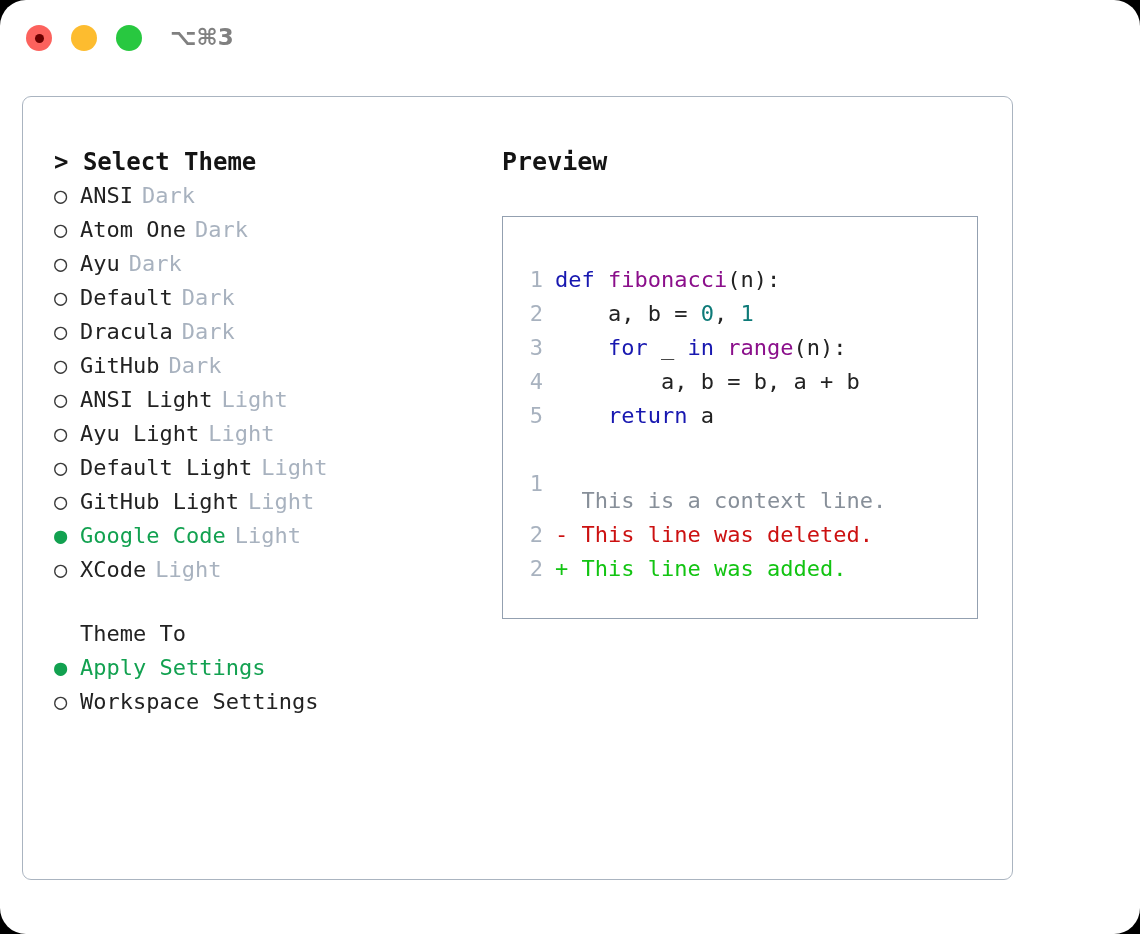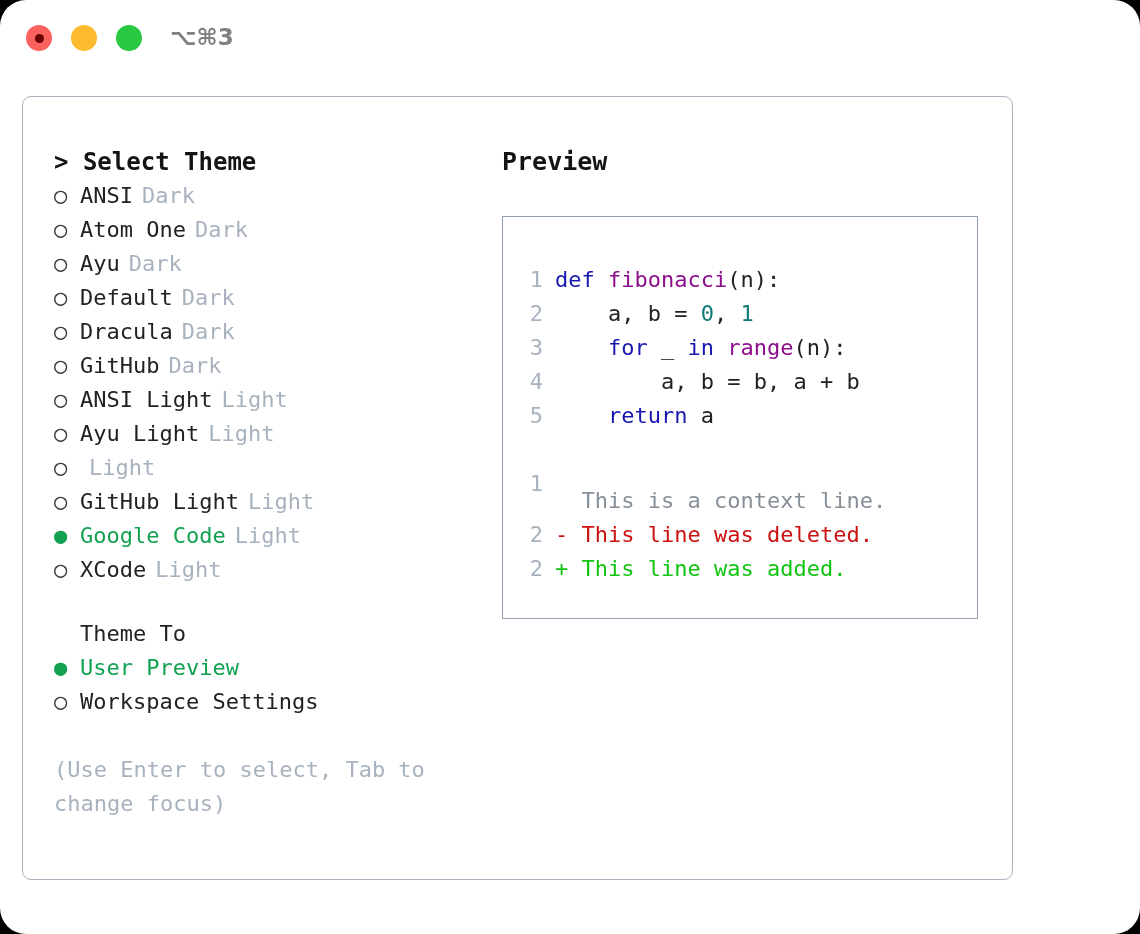--- a/index.html
+++ b/index.html
@@ -209,35 +209,34 @@
       <div class="section-title">&gt; Select Theme</div>
       <div class="theme-list" id="theme-list">
           <div class="opt-row"><span class="marker">○</span><span class="opt-label">ANSI</span><span class="opt-tag">Dark</span></div>
           <div class="opt-row"><span class="marker">○</span><span class="opt-label">Atom One</span><span class="opt-tag">Dark</span></div>
           <div class="opt-row"><span class="marker">○</span><span class="opt-label">Ayu</span><span class="opt-tag">Dark</span></div>
           <div class="opt-row"><span class="marker">○</span><span class="opt-label">Default</span><span class="opt-tag">Dark</span></div>
           <div class="opt-row"><span class="marker">○</span><span class="opt-label">Dracula</span><span class="opt-tag">Dark</span></div>
           <div class="opt-row"><span class="marker">○</span><span class="opt-label">GitHub</span><span class="opt-tag">Dark</span></div>
           <div class="opt-row"><span class="marker">○</span><span class="opt-label">ANSI Light</span><span class="opt-tag">Light</span></div>
           <div class="opt-row"><span class="marker">○</span><span class="opt-label">Ayu Light</span><span class="opt-tag">Light</span></div>
-          <div class="opt-row"><span class="marker">○</span><span class="opt-tag">Light</span></div>
+          <div class="opt-row"><span class="marker">○</span><span class="opt-label">Default Light</span><span class="opt-tag">Light</span></div>
           <div class="opt-row"><span class="marker">○</span><span class="opt-label">GitHub Light</span><span class="opt-tag">Light</span></div>
           <div class="opt-row selected"><span class="marker sel">●</span><span class="opt-label">Google Code</span><span class="opt-tag">Light</span></div>
           <div class="opt-row"><span class="marker">○</span><span class="opt-label">XCode</span><span class="opt-tag">Light</span></div>
         </div>
 
       <div class="apply-block">
         <div class="apply-heading">Theme To</div>
         <div id="apply-list">
-            <div class="opt-row selected"><span class="marker sel">●</span><span class="opt-label">User Preview</span></div>
+            <div class="opt-row selected"><span class="marker sel">●</span><span class="opt-label">Apply Settings</span></div>
             <div class="opt-row"><span class="marker">○</span><span class="opt-label">Workspace Settings</span></div>
           </div>
       </div>
 
-      <div class="hint">(Use Enter to select, Tab to change focus)</div>
     </div>
 
     <div class="right-col">
       <div class="preview-title">Preview</div>
       <div class="code-box">
         <div id="code-lines">
             <div class="code-line"><span class="gutter">1</span><span class="code-text"><span class="tok-kw">def </span><span class="tok-fn">fibonacci</span><span class="tok-plain">(n):</span></span></div>
             <div class="code-line"><span class="gutter">2</span><span class="code-text"><span class="tok-plain">    a, b = </span><span class="tok-num">0</span><span class="tok-plain">, </span><span class="tok-num">1</span></span></div>
             <div class="code-line"><span class="gutter">3</span><span class="code-text"><span class="tok-plain">    </span><span class="tok-kw">for</span><span class="tok-plain"> _ </span><span class="tok-kw">in</span><span class="tok-plain"> </span><span class="tok-fn">range</span><span class="tok-plain">(n):</span></span></div>
             <div class="code-line"><span class="gutter">4</span><span class="code-text"><span class="tok-plain">        a, b = b, a + b</span></span></div>

